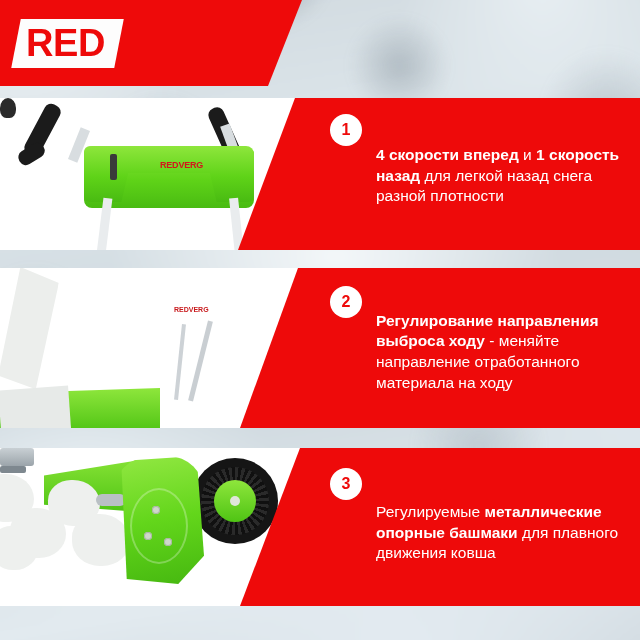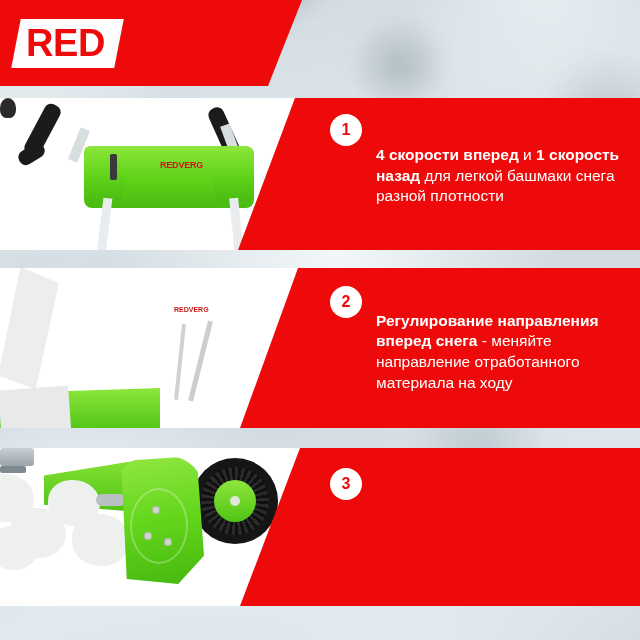--- a/index.html
+++ b/index.html
@@ -203,21 +203,21 @@
         <div class="p1-knob"></div>
         <div class="p1-lbl">REDVERG</div>
         <div class="bar p1-leg-l"></div>
         <div class="bar p1-leg-r"></div>
       </div>
     </div>
     <div class="red-plate"></div>
     <div class="feature">
       <div class="badge">1</div>
       <div class="ftext">
-        <b>4 скорости вперед</b><span> и </span><b>1 скорость назад</b><span> для легкой башмаки снега разной плотности</span>
+        <b>4 скорости вперед</b><span> и </span><b>1 скорость назад</b><span> для легкой назад снега разной плотности</span>
       </div>
     </div>
   </div>
 
   <div class="row row2">
     <div class="photo-plate">
       <div class="art">
         <div class="p2-body green"></div>
         <div class="p2-chute"></div>
         <div class="p2-chute2"></div>
@@ -225,21 +225,21 @@
         <div class="bar p2-rod-a"></div>
         <div class="bar p2-rod-b"></div>
 
         <div class="p2-lbl">REDVERG</div>
       </div>
     </div>
     <div class="red-plate"></div>
     <div class="feature">
       <div class="badge">2</div>
       <div class="ftext">
-        <b>Регулирование направления вперед снега</b><span> - </span><span>меняйте направление отработанного материала на ходу</span>
+        <b>Регулирование направления выброса ходу</b><span> - </span><span>меняйте направление отработанного материала на ходу</span>
       </div>
     </div>
   </div>
 
   <div class="row row3">
     <div class="photo-plate">
       <div class="art">
         <div class="green p3-greenback"></div>
         <div class="p3-auger">
           <div class="p3-blade" style="left:-6px;top:4px;width:54px;height:48px;"></div>
@@ -257,16 +257,19 @@
         <div class="p3-bolt" style="left:152px;top:58px;"></div>
         <div class="p3-bolt" style="left:144px;top:84px;"></div>
         <div class="p3-bolt" style="left:164px;top:90px;"></div>
         <div class="p3-shoe"></div>
         <div class="p3-shoe2"></div>
       </div>
     </div>
     <div class="red-plate"></div>
     <div class="feature">
       <div class="badge">3</div>
+      <div class="ftext">
+        <span>Регулируемые </span><b>металлические опорные башмаки</b><span> для плавного движения ковша</span>
+      </div>
     </div>
   </div>
 
 </div>
 
 </body></html>

